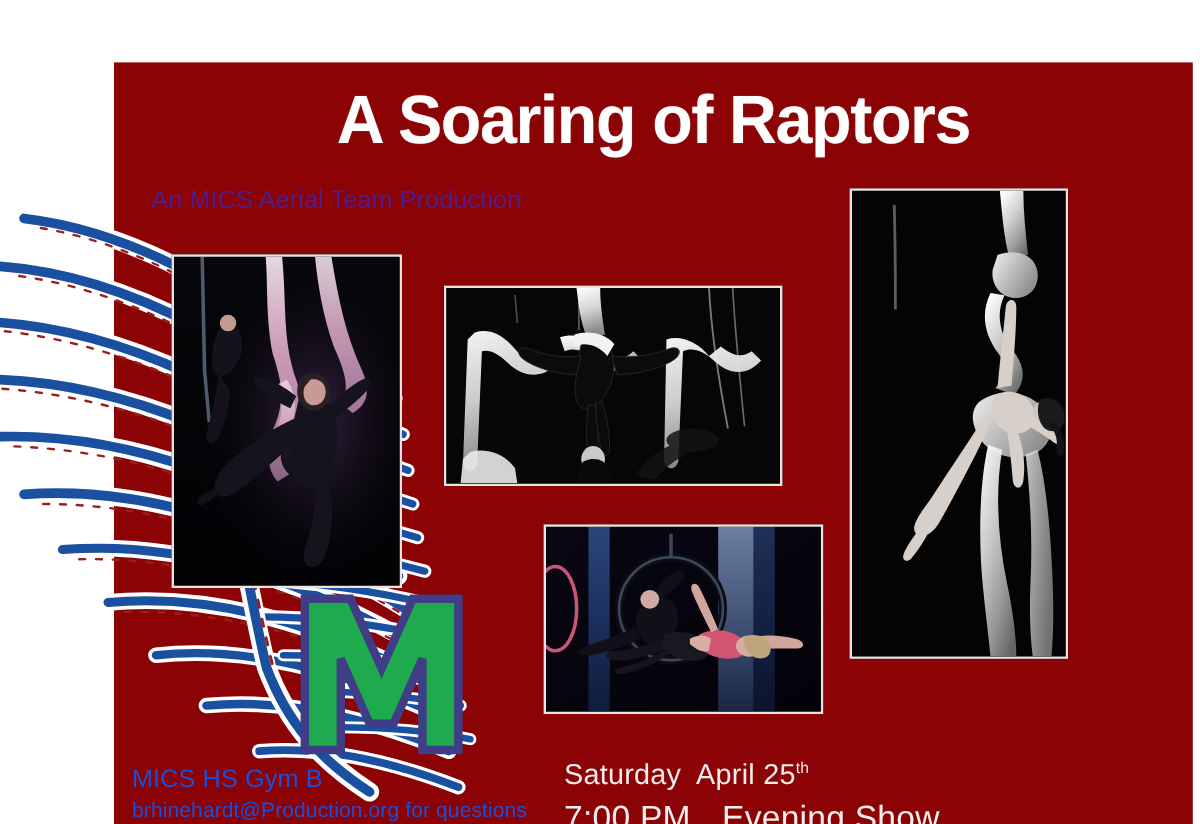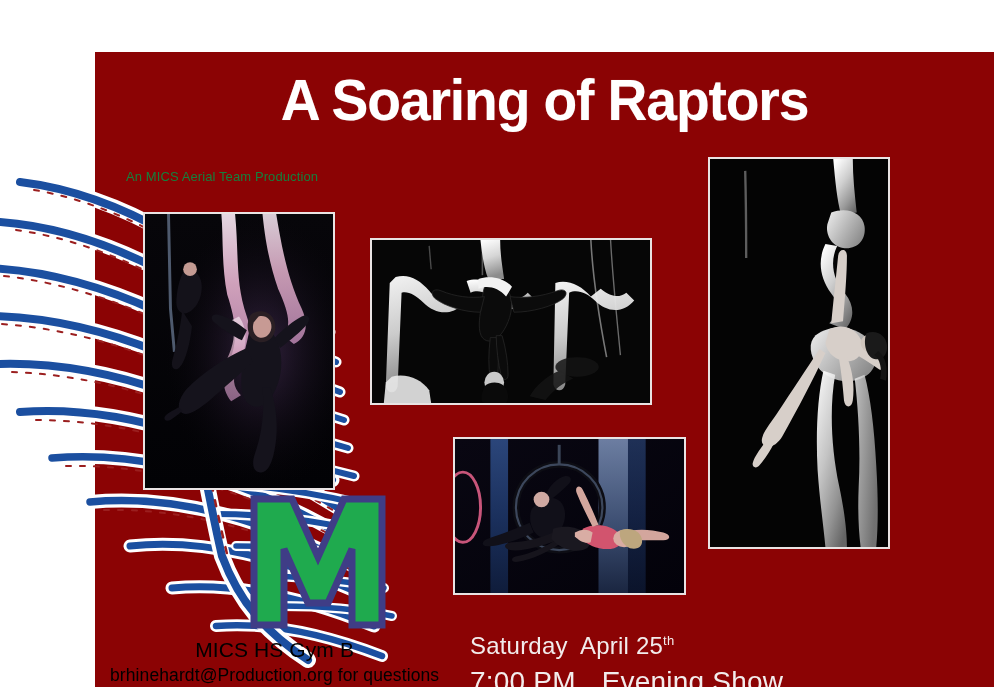--- a/index.html
+++ b/index.html
@@ -24,42 +24,41 @@
   
   .title{
     position:absolute;left:95px;top:28px;width:899px;
     text-align:center;color:#ffffff;
     font-size:57px;font-weight:bold;line-height:1.0;
     letter-spacing:-1.2px;
     transform:scaleX(0.97);transform-origin:center top;
     text-shadow:0 0 1px rgba(255,255,255,.4);
   }
   .subtitle{
-    position:absolute;left:126px;top:125px;
-    color:#15803d;font-size:13px;font-weight:400;letter-spacing:.1px;
+    position:absolute;left:126px;top:111px;
+    color:#4c1d95;font-size:21px;font-weight:400;letter-spacing:.1px;
   }
 
   
   .photo{position:absolute;background:#000;border:2px solid #e9e3e3;box-sizing:border-box;overflow:hidden;}
   .photo .inner{position:absolute;inset:0;overflow:hidden;background:#050507;}
 
   #photo-silks-purple{left:143px;top:168px;width:192px;height:278px;}
   #photo-silks-bw-duo{left:370px;top:194px;width:282px;height:167px;}
   #photo-hoop-duo{left:453px;top:393px;width:233px;height:158px;}
   #photo-silks-bw-tall{left:708px;top:113px;width:182px;height:392px;}
 
   
   .mlogo{position:absolute;left:248px;top:447px;width:140px;height:142px;}
   .mlogo svg{display:block;width:100%;height:100%;}
 
   
   .venue-block{
-    position:absolute;left:110px;top:592px;color:#000000;
+    position:absolute;left:110px;top:592px;color:#1d4ed8;
     line-height:1.32;
-    text-align:center;
   }
   .venue-name{font-size:21px;letter-spacing:.1px;}
   .venue-addr{font-size:17.5px;letter-spacing:.1px;}
   .venue-email{font-size:17.5px;letter-spacing:.1px;}
 
   .showtime-block{
     position:absolute;left:470px;top:586px;width:330px;
     text-align:left;color:#f2ecec;line-height:1.36;
   }
   .showtime-date{font-size:24px;letter-spacing:.2px;}

